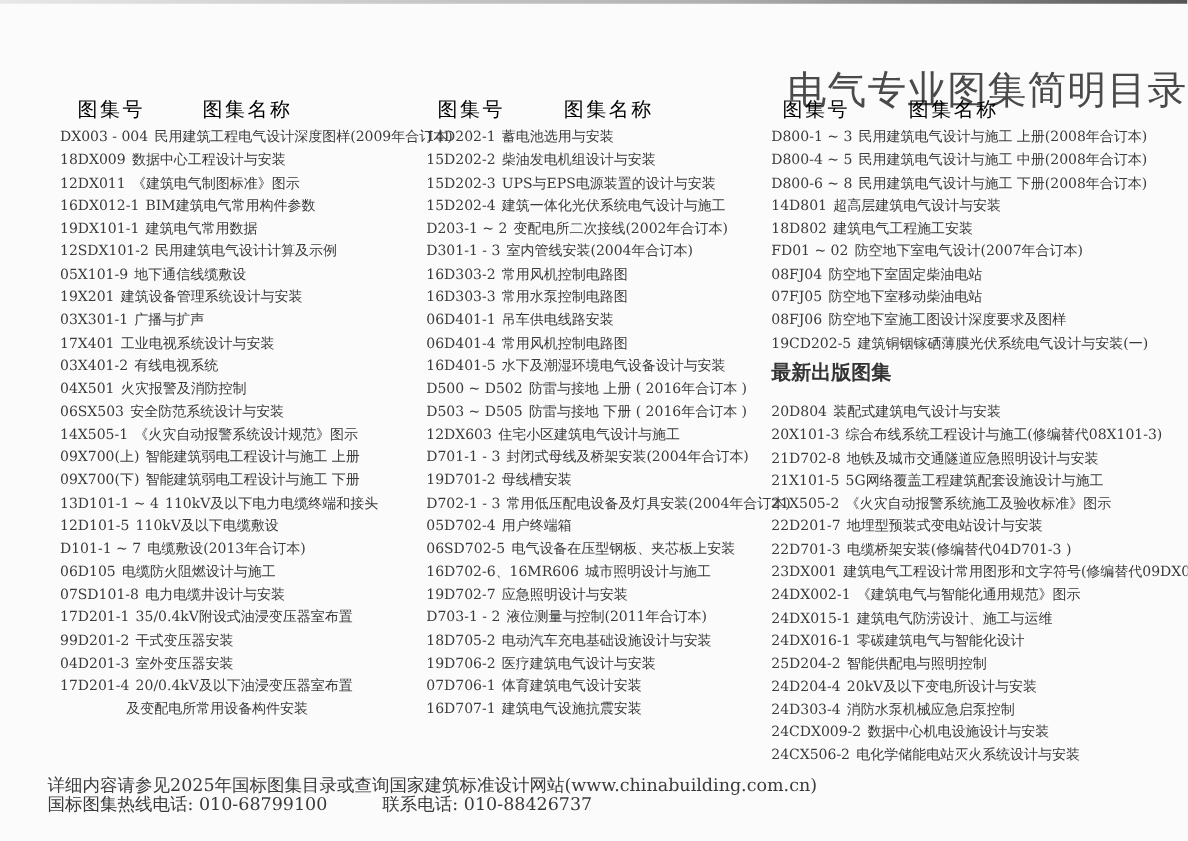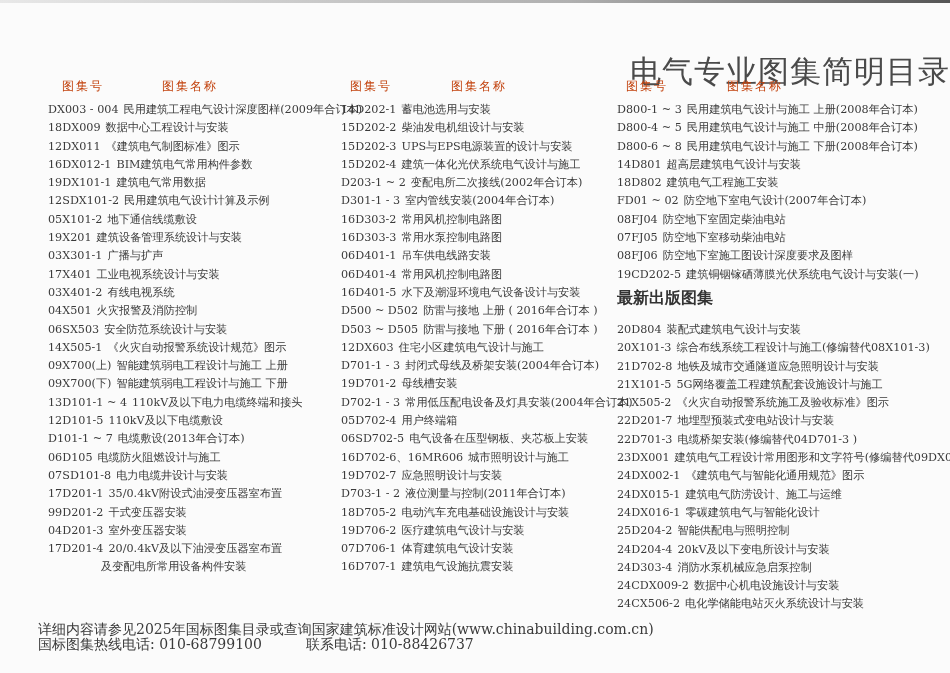--- a/index.html
+++ b/index.html
@@ -17,21 +17,21 @@
     .page-title {
       position: absolute; top: 30px; left: 0; width: 950px; text-align: right;
       font-family: "DejaVu Sans", "Liberation Sans", sans-serif;
       font-size: 31px; color: #4a4a4a; letter-spacing: 1px; font-weight: normal;
     }
     .column { position: absolute; top: 78px; }
     .col-1 { left: 48px; width: 290px; }
     .col-2 { left: 341px; width: 280px; }
     .col-3 { left: 617px; width: 330px; }
     .col-header {
-      display: flex; font-size: 12px; color: #c2410c; height: 22px; margin-bottom: 1px;
+      display: flex; font-size: 16px; color: #000000; height: 22px; margin-bottom: 1px;
       font-family: "DejaVu Sans", "Liberation Sans", sans-serif;
       letter-spacing: 2px;
     }
     .col-1 .col-header { padding-left: 14px; }
     .col-2 .col-header { padding-left: 9px; }
     .col-3 .col-header { padding-left: 9px; }
     .col-header .h-code { width: 100px; }
     .col-2 .col-header .h-code, .col-3 .col-header .h-code { width: 101px; }
     ul.entries { list-style: none; margin: 0; padding: 0; }
     ul.entries li {
@@ -63,21 +63,21 @@
     <span class="h-code">图集号</span>
     <span class="h-name">图集名称</span>
   </div>
   <ul class="entries">
       <li><span class="code">DX003 - 004</span><span class="name">民用建筑工程电气设计深度图样(2009年合订本)</span></li>
       <li><span class="code">18DX009</span><span class="name">数据中心工程设计与安装</span></li>
       <li><span class="code">12DX011</span><span class="name">《建筑电气制图标准》图示</span></li>
       <li><span class="code">16DX012-1</span><span class="name">BIM建筑电气常用构件参数</span></li>
       <li><span class="code">19DX101-1</span><span class="name">建筑电气常用数据</span></li>
       <li><span class="code">12SDX101-2</span><span class="name">民用建筑电气设计计算及示例</span></li>
-      <li><span class="code">05X101-2</span><span class="name">地下通信线缆敷设</span></li>
+      <li><span class="code">05X101-9</span><span class="name">地下通信线缆敷设</span></li>
       <li><span class="code">19X201</span><span class="name">建筑设备管理系统设计与安装</span></li>
       <li><span class="code">03X301-1</span><span class="name">广播与扩声</span></li>
       <li><span class="code">17X401</span><span class="name">工业电视系统设计与安装</span></li>
       <li><span class="code">03X401-2</span><span class="name">有线电视系统</span></li>
       <li><span class="code">04X501</span><span class="name">火灾报警及消防控制</span></li>
       <li><span class="code">06SX503</span><span class="name">安全防范系统设计与安装</span></li>
       <li><span class="code">14X505-1</span><span class="name">《火灾自动报警系统设计规范》图示</span></li>
       <li><span class="code">09X700(上)</span><span class="name">智能建筑弱电工程设计与施工 上册</span></li>
       <li><span class="code">09X700(下)</span><span class="name">智能建筑弱电工程设计与施工 下册</span></li>
       <li><span class="code">13D101-1 ~ 4</span><span class="name">110kV及以下电力电缆终端和接头</span></li>

